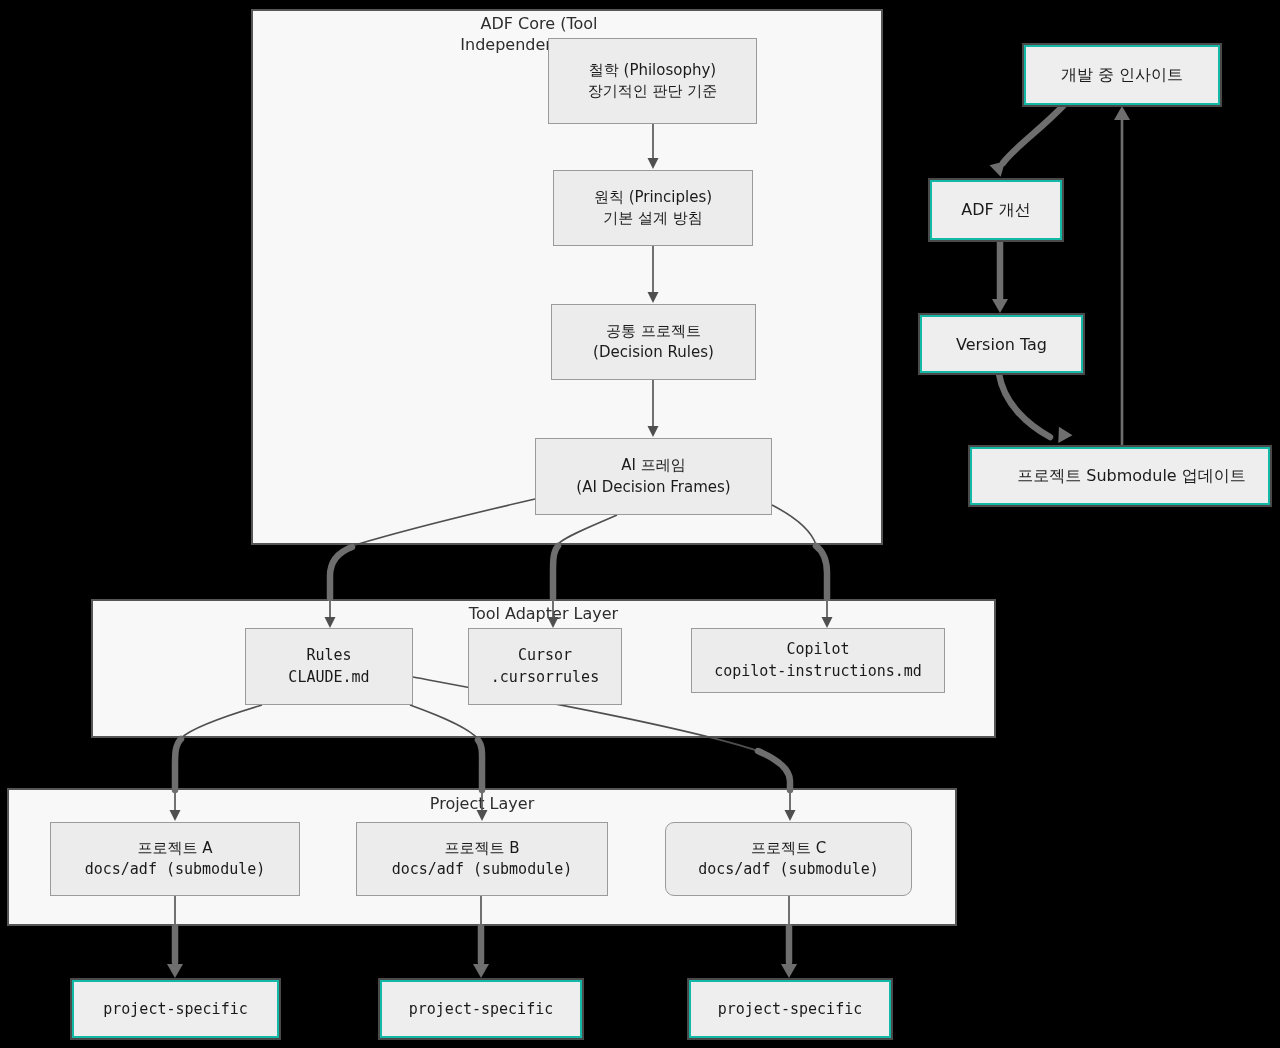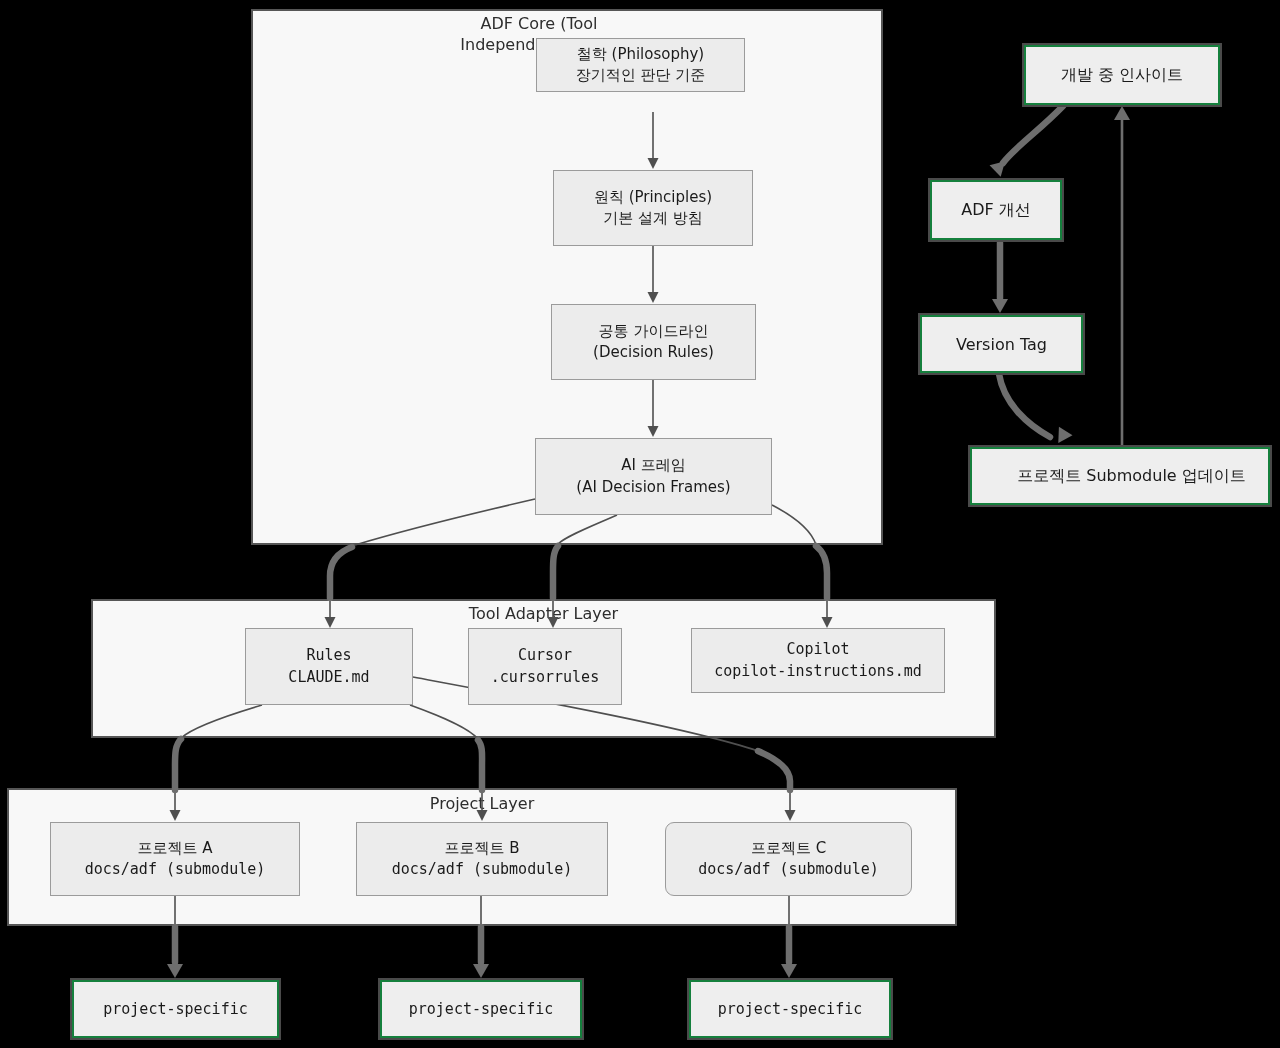--- a/index.html
+++ b/index.html
@@ -15,21 +15,21 @@
     position:absolute;text-align:center;color:#2d2d2d;font-size:16px;line-height:1.3;
     white-space:pre-line;
   }
   .node{
     position:absolute;background:#ececec;border:1.5px solid #9b9b9b;box-sizing:border-box;
     display:flex;flex-direction:column;align-items:center;justify-content:center;
     color:#1a1a1a;font-size:15px;line-height:1.42;text-align:center;
   }
   .node .mono{font-family:"DejaVu Sans Mono","Liberation Mono",monospace;}
   .outer-node{
-    position:absolute;background:#eeeeee;border:2px solid #15803d;box-sizing:border-box;
+    position:absolute;background:#eeeeee;border:2px solid #14b8a6;box-sizing:border-box;
     box-shadow:0 0 0 2px #4a4a4a;
     display:flex;flex-direction:column;align-items:center;justify-content:center;
     color:#1a1a1a;font-size:16px;text-align:center;
   }
   .outer-node .mono{font-family:"DejaVu Sans Mono","Liberation Mono",monospace;font-size:15px;}
   .z-top{z-index:3;}
   .z-mid{z-index:2;}
   .z-low{z-index:1;}
 </style>
 </head>
@@ -103,30 +103,30 @@
       <polygon points="167,964 183,964 175,978"></polygon>
       <polygon points="473,964 489,964 481,978"></polygon>
       <polygon points="781,964 797,964 789,978"></polygon>
       <polygon points="991,163 1007,163 999,177" transform="rotate(-14 999 170)"></polygon>
       <polygon points="992,299 1008,299 1000,313"></polygon>
       <polygon points="1054,430 1070,430 1062,444" transform="rotate(32 1062 437)"></polygon>
       <polygon points="1114,120 1130,120 1122,106"></polygon>
     </g>
   </svg>
 
-  <div class="node z-top" style="left:536px;top:38px;width:209px;height:54px;">
+  <div class="node z-top" style="left:548px;top:38px;width:209px;height:86px;">
     <span>철학 (Philosophy)</span>
     <span>장기적인 판단 기준</span>
   </div>
   <div class="node z-top" style="left:553px;top:170px;width:200px;height:76px;">
     <span>원칙 (Principles)</span>
     <span>기본 설계 방침</span>
   </div>
   <div class="node z-top" style="left:551px;top:304px;width:205px;height:76px;">
-    <span>공통 가이드라인</span>
+    <span>공통 프로젝트</span>
     <span>(Decision Rules)</span>
   </div>
   <div class="node z-top" style="left:535px;top:438px;width:237px;height:77px;">
     <span>AI 프레임</span>
     <span>(AI Decision Frames)</span>
   </div>
 
   <div class="outer-node z-top" style="left:1024px;top:45px;width:196px;height:60px;">
     <span>개발 중 인사이트</span>
   </div>

